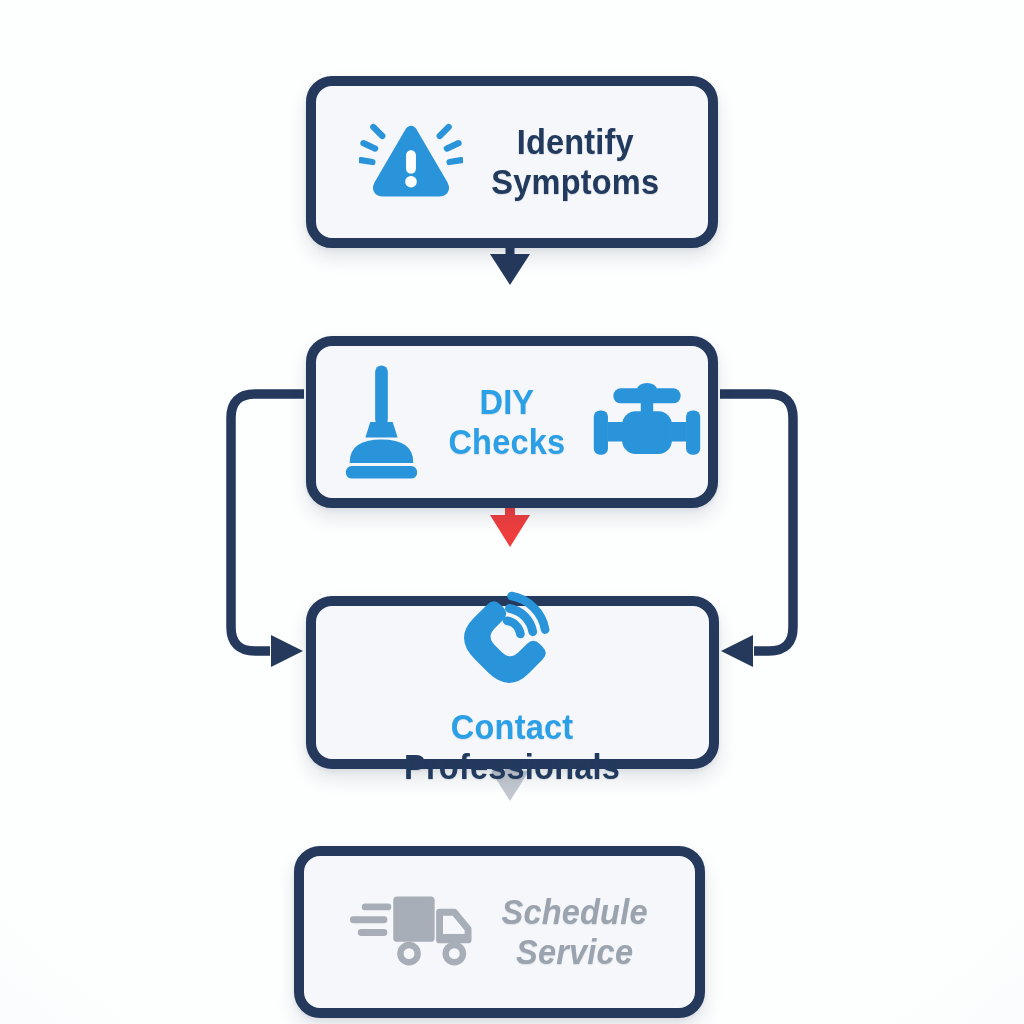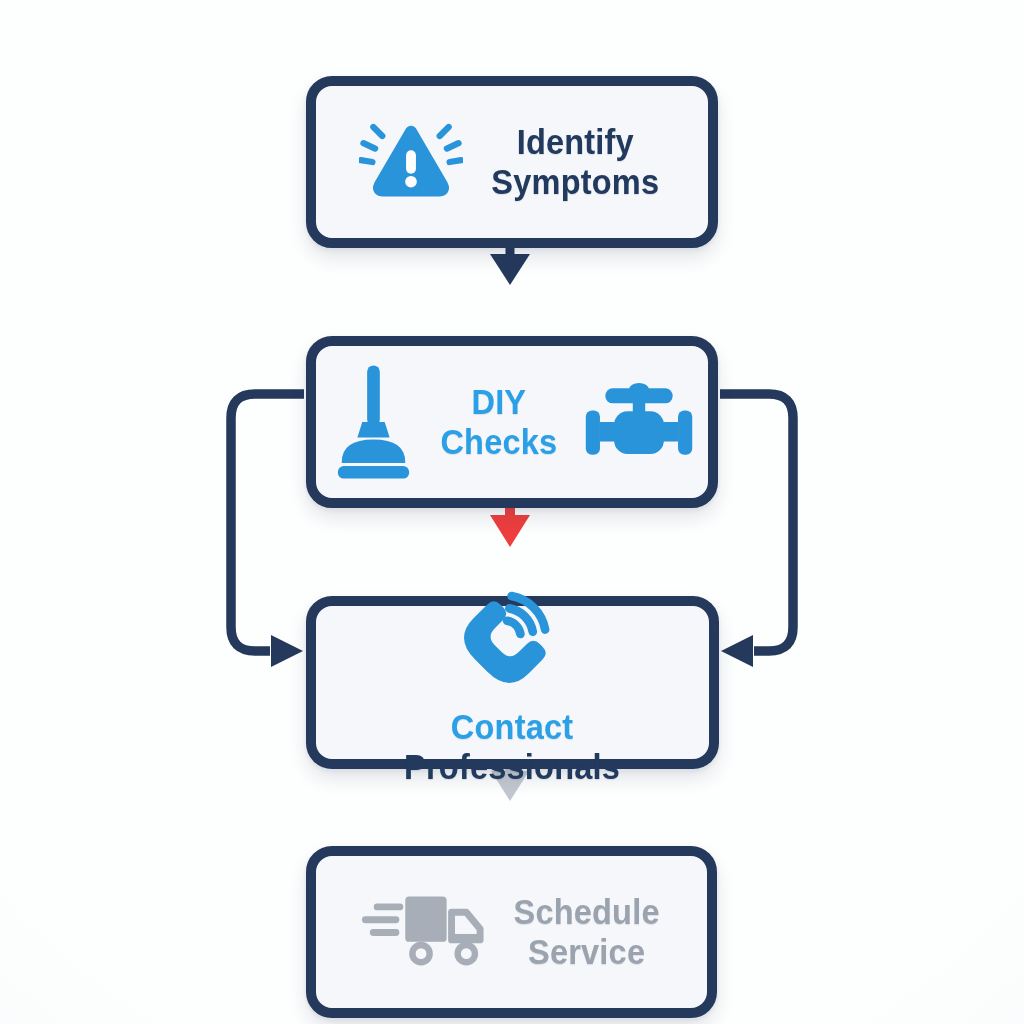--- a/index.html
+++ b/index.html
@@ -9,23 +9,23 @@
     font-family:"Liberation Sans", sans-serif;
   }
   .connector-layer{position:absolute;left:0;top:0;width:1024px;height:1024px;z-index:1;}
   .node{
     position:absolute;z-index:2;box-sizing:border-box;
     border:10px solid #24395c;border-radius:26px;background:#f5f7fa;
     box-shadow:0 10px 18px rgba(32,52,84,.12), 0 2px 4px rgba(32,52,84,.08);
     display:flex;align-items:center;justify-content:center;gap:22px;margin-top:36px;
   }
   .node-identify{left:306px;top:40px;width:412px;height:172px;}
-  .node-diy{left:306px;top:300px;width:412px;height:172px;justify-content:space-between;padding:0 16px;}
+  .node-diy{left:306px;top:300px;width:412px;height:172px;justify-content:space-between;padding:0 24px;}
   .node-contact{left:306px;top:560px;width:413px;height:173px;flex-direction:column;}
-  .node-schedule{left:306px;top:810px;width:411px;height:172px;}
+  .node-schedule{left:294px;top:810px;width:411px;height:172px;font-style:italic;}
   .node-label{
     font-weight:bold;font-size:35px;line-height:40px;text-align:center;
     transform:scaleX(.93);letter-spacing:.2px;
     text-shadow:0 1px 1px rgba(30,50,80,.12);
   }
   .t-navy{color:#223a5e;}
   .t-blue{color:#2ba0e6;}
   .t-gray{color:#9ba4ae;}
   .icon{flex:0 0 auto;display:block;}
 </style>

